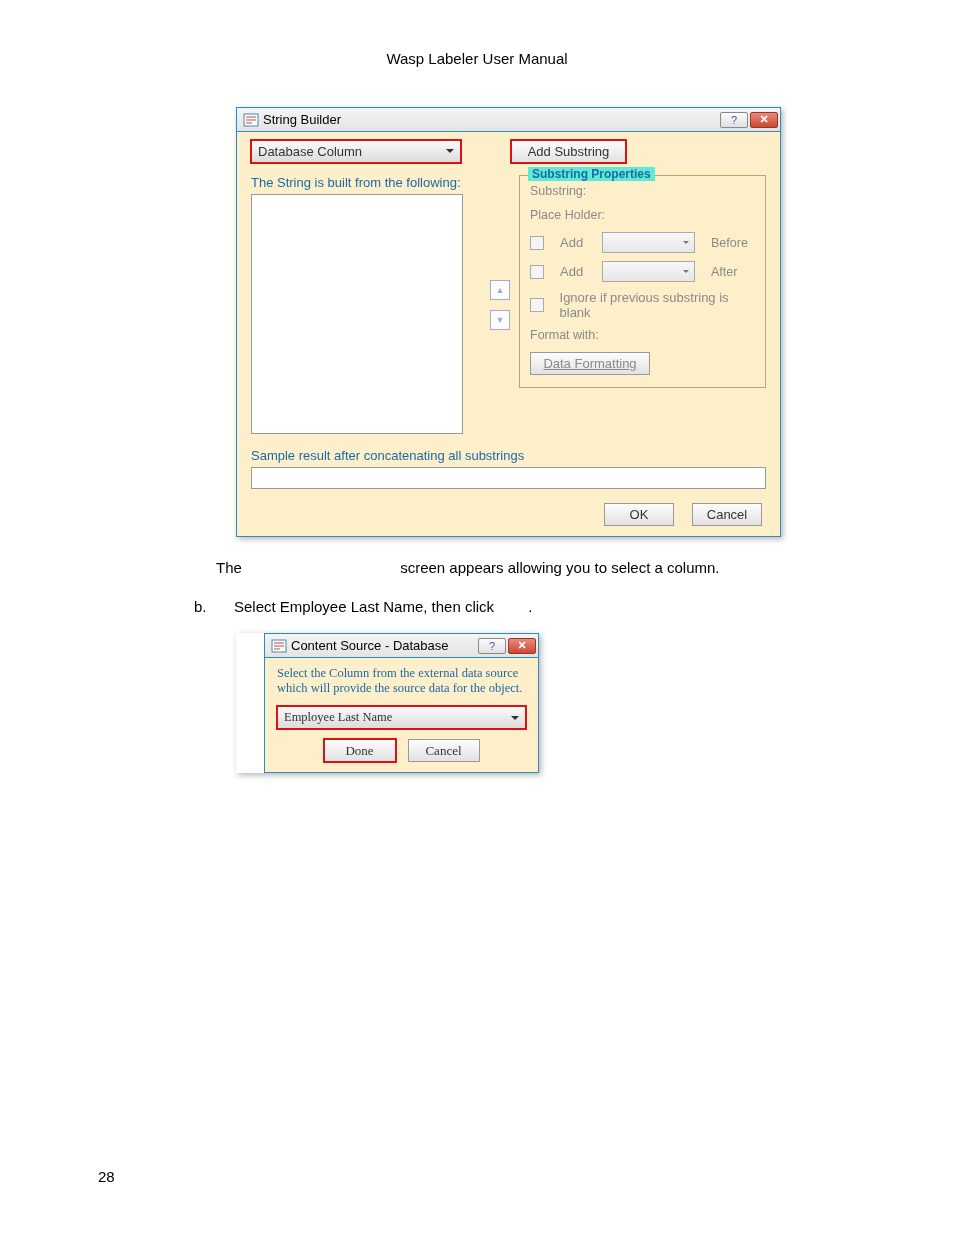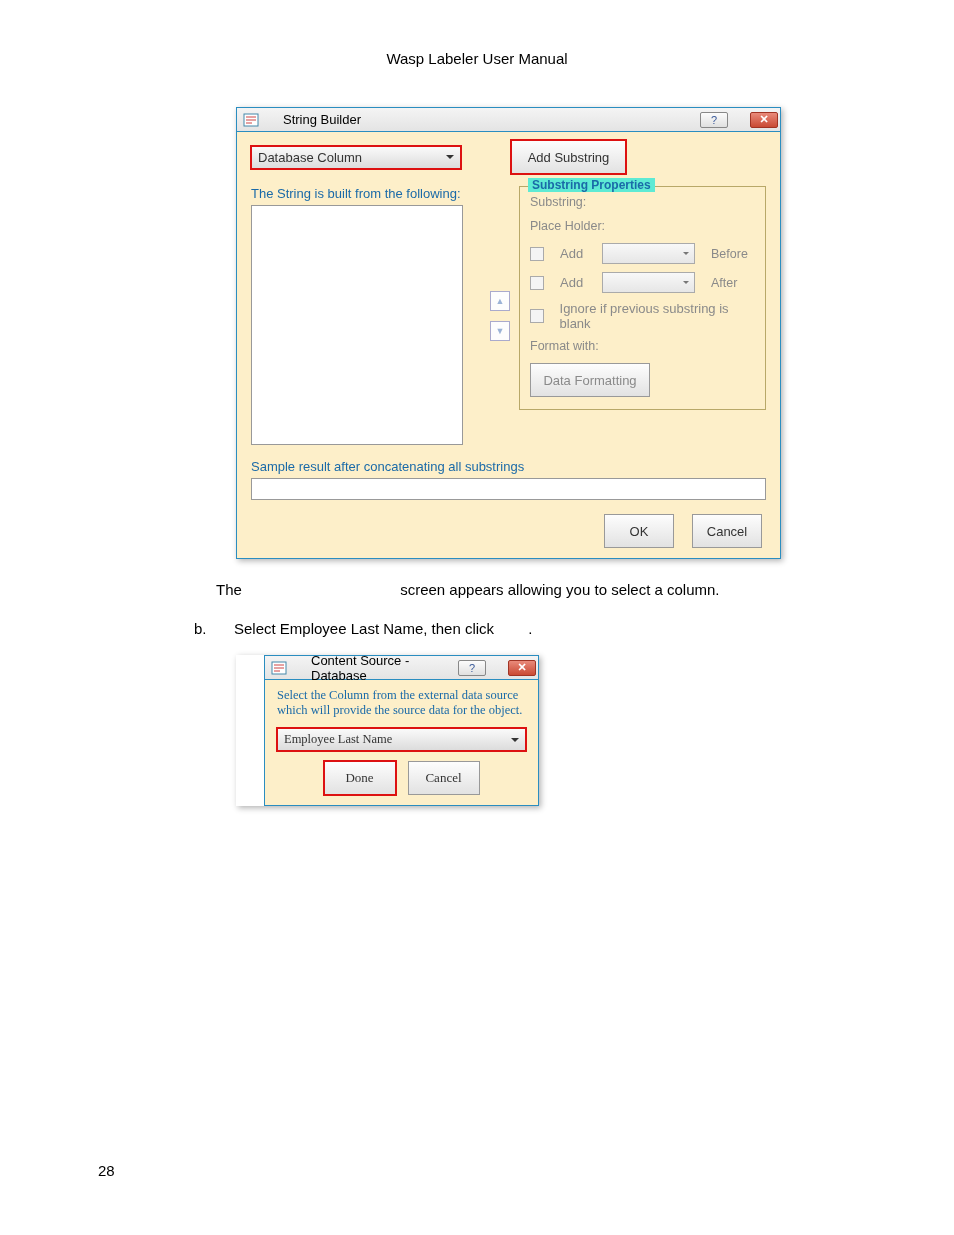--- a/index.html
+++ b/index.html
@@ -33,21 +33,20 @@
     font-size: 13px;
     color: #333;
   }
   .titlebar {
     height: 24px;
     background: linear-gradient(#f4f4f4, #e4e4e4);
     border-bottom: 1px solid #2a8dc0;
     display: flex;
     align-items: center;
     padding: 0 2px;
-    gap: 20px;
   }
   .titlebar .app-icon {
     width: 16px; height: 16px;
     margin: 0 4px;
     display: flex; align-items: center; justify-content: center;
   }
   .titlebar .app-icon svg { width: 16px; height: 16px; }
   .titlebar .title-text {
     flex: 1;
     font-size: 13px;
@@ -86,28 +85,28 @@
   .dropdown .caret {
     position: absolute; right: 6px; top: 8px;
     width: 0; height: 0;
     border-left: 4px solid transparent;
     border-right: 4px solid transparent;
     border-top: 4px solid #333;
   }
   .red-outline { outline: 2px solid #d11; outline-offset: -1px; }
   .btn {
     height: 23px;
-    padding: 16px 10px;
+    padding: 0 10px;
     border: 1px solid #999;
     background: linear-gradient(#fdfdfd,#e2e2e2);
     font-size: 13px;
     display: inline-flex; align-items: center; justify-content: center;
     color: #333;
   }
-  .btn.disabled { color: #8a8a8a; }
+  .btn.disabled { color: #8a8a8a; text-decoration: underline; }
   .split {
     display: flex; gap: 8px;
     margin-top: 6px;
   }
   .leftcol { flex: 0 0 230px; }
   .label-blue { color: #1a6aa8; font-size: 13px; margin-bottom: 4px; display:block; }
   .listbox {
     width: 212px; height: 240px;
     background: #fff;
     border: 1px solid #999;
@@ -186,21 +185,21 @@
     width: 100%; height: 23px;
     border: 1px solid #888;
     background: linear-gradient(#fafafa,#dcdcdc);
     margin-top: 10px;
     display:flex; align-items:center; padding:0 6px;
     position: relative;
     color: #333;
   }
   .dd2 .caret { position:absolute; right:6px; top:9px; width:0;height:0;border-left:4px solid transparent;border-right:4px solid transparent;border-top:4px solid #333;}
   .dlg2-buttons { display:flex; justify-content:center; gap:12px; margin-top:10px;}
-  .page-num { position: absolute; bottom: 56px; left: 98px; font-size: 15px; }
+  .page-num { position: absolute; bottom: 50px; left: 98px; font-size: 15px; }
 </style>
 </head>
 <body>
 
 <div class="page">
   <div class="header">Wasp Labeler User Manual</div>
 
   
   <div class="dialog-shadow">
     <div class="dialog1">

